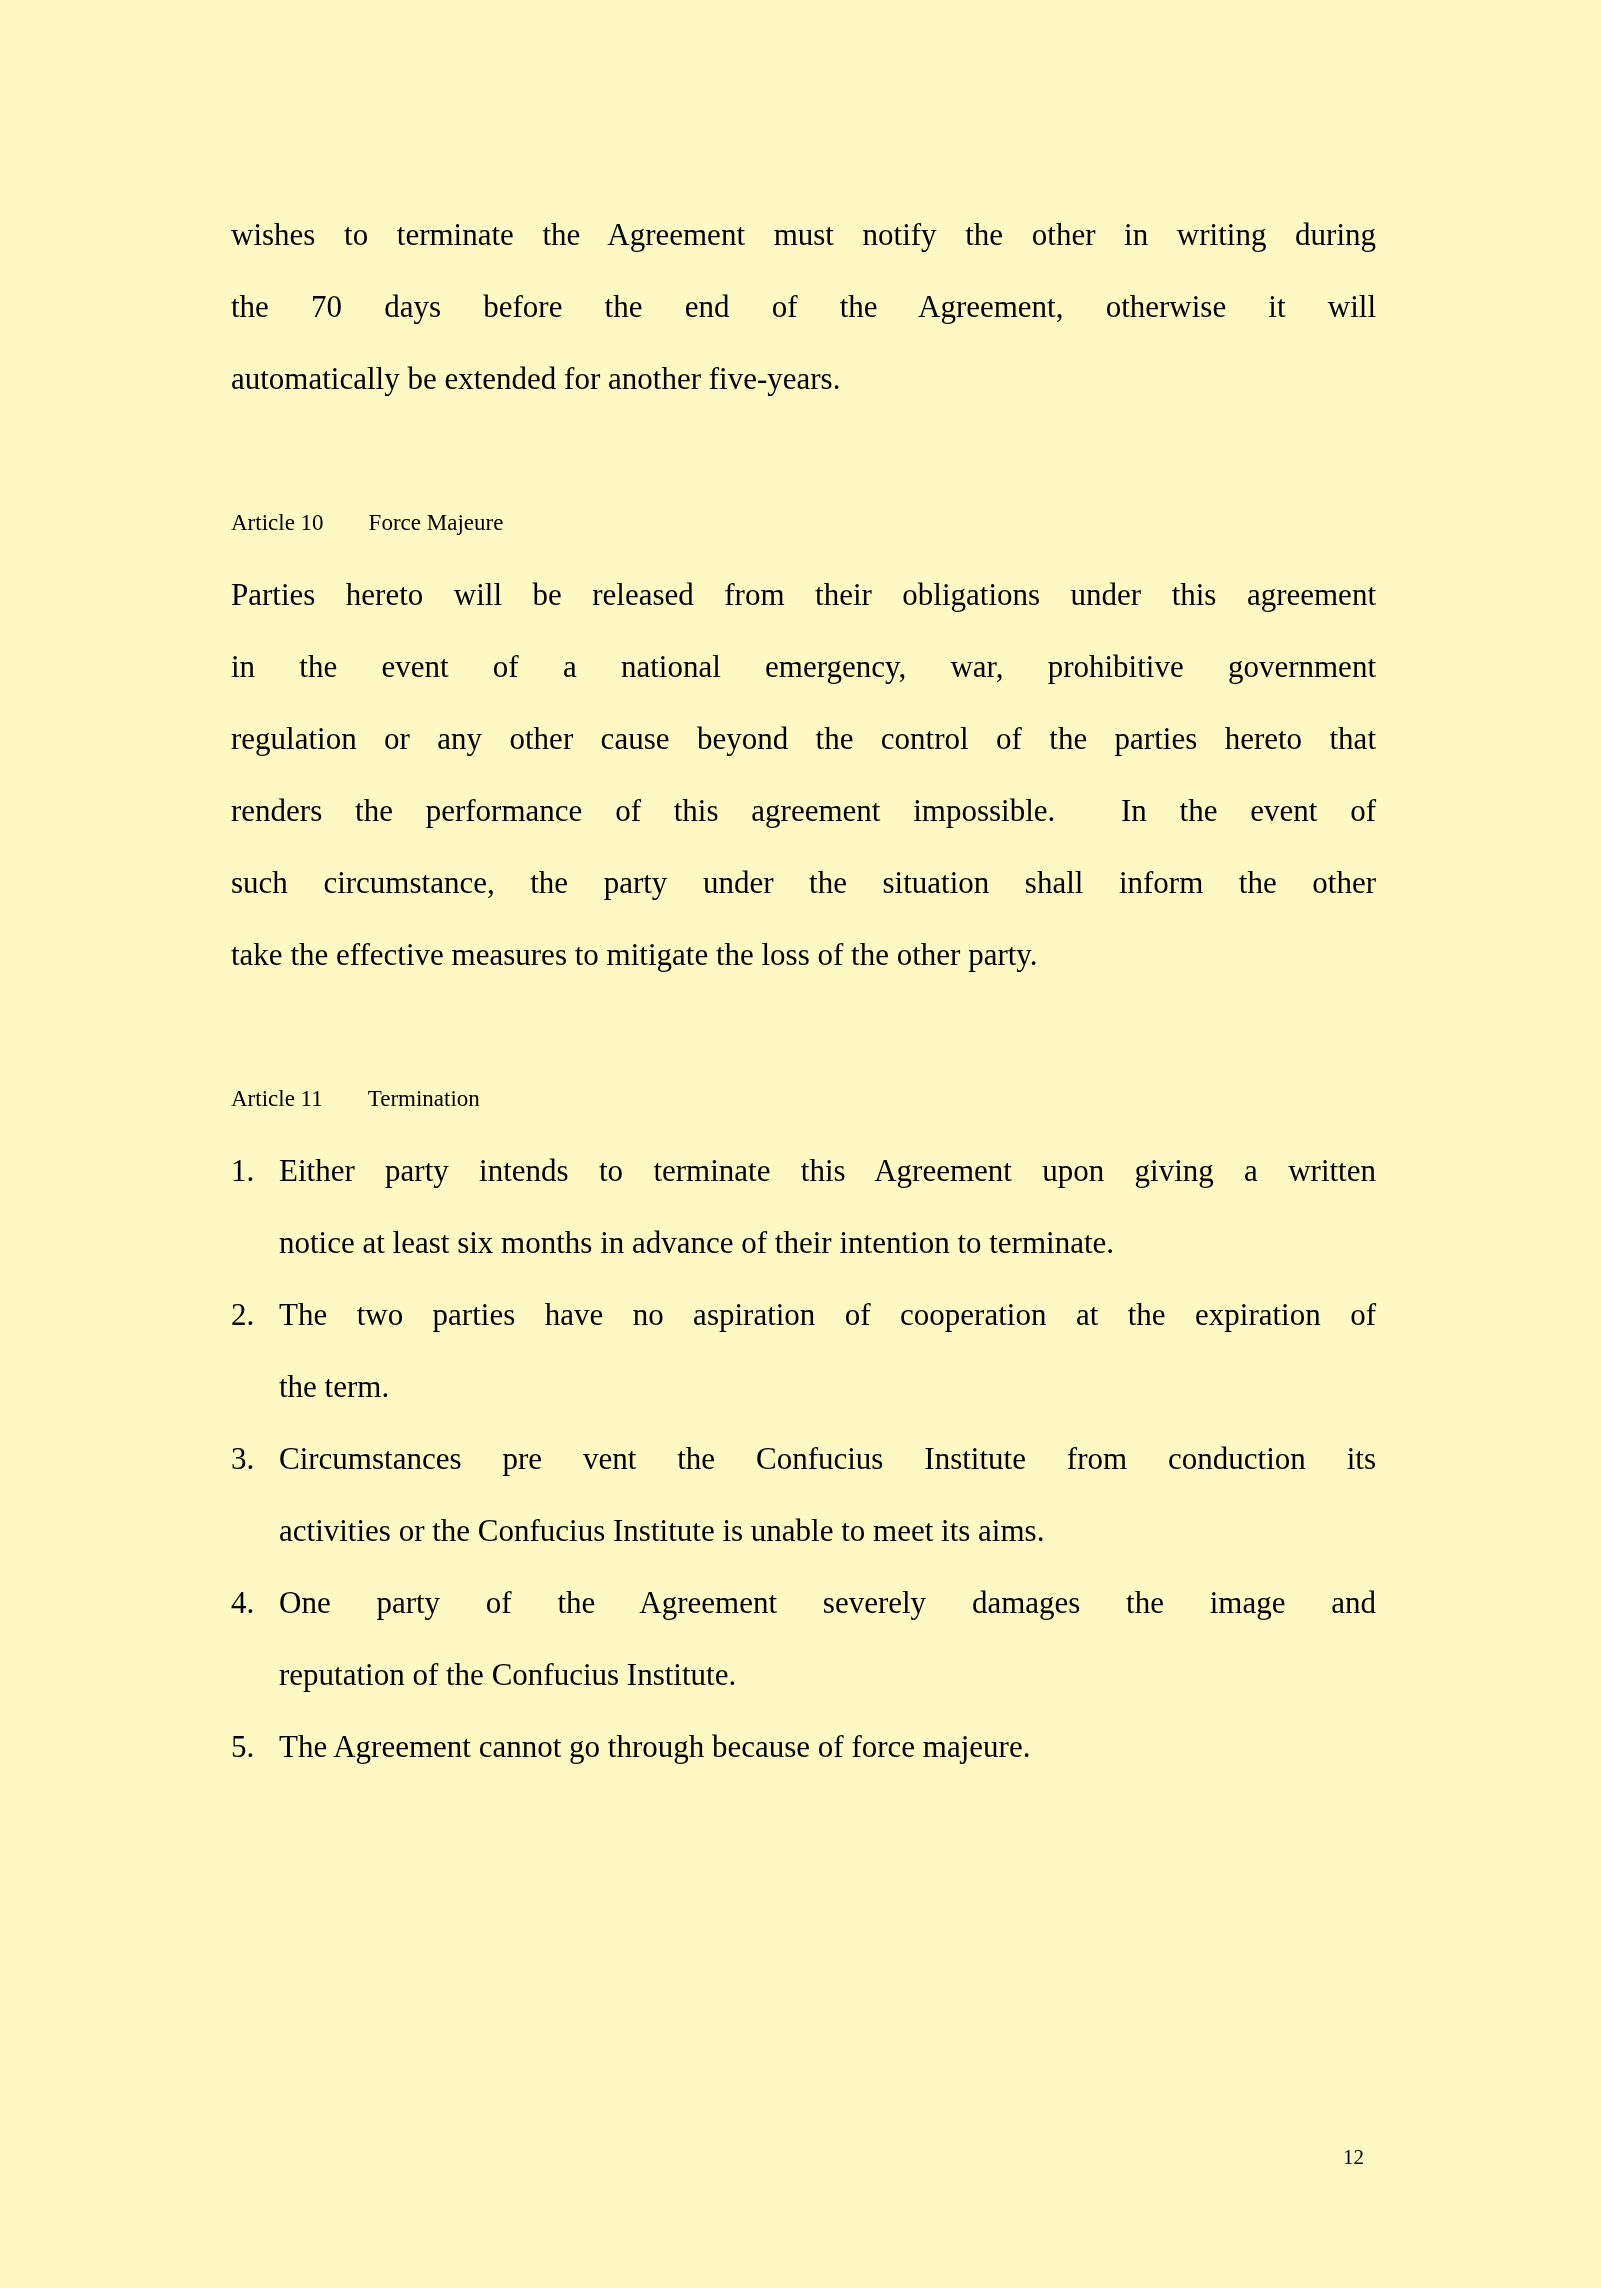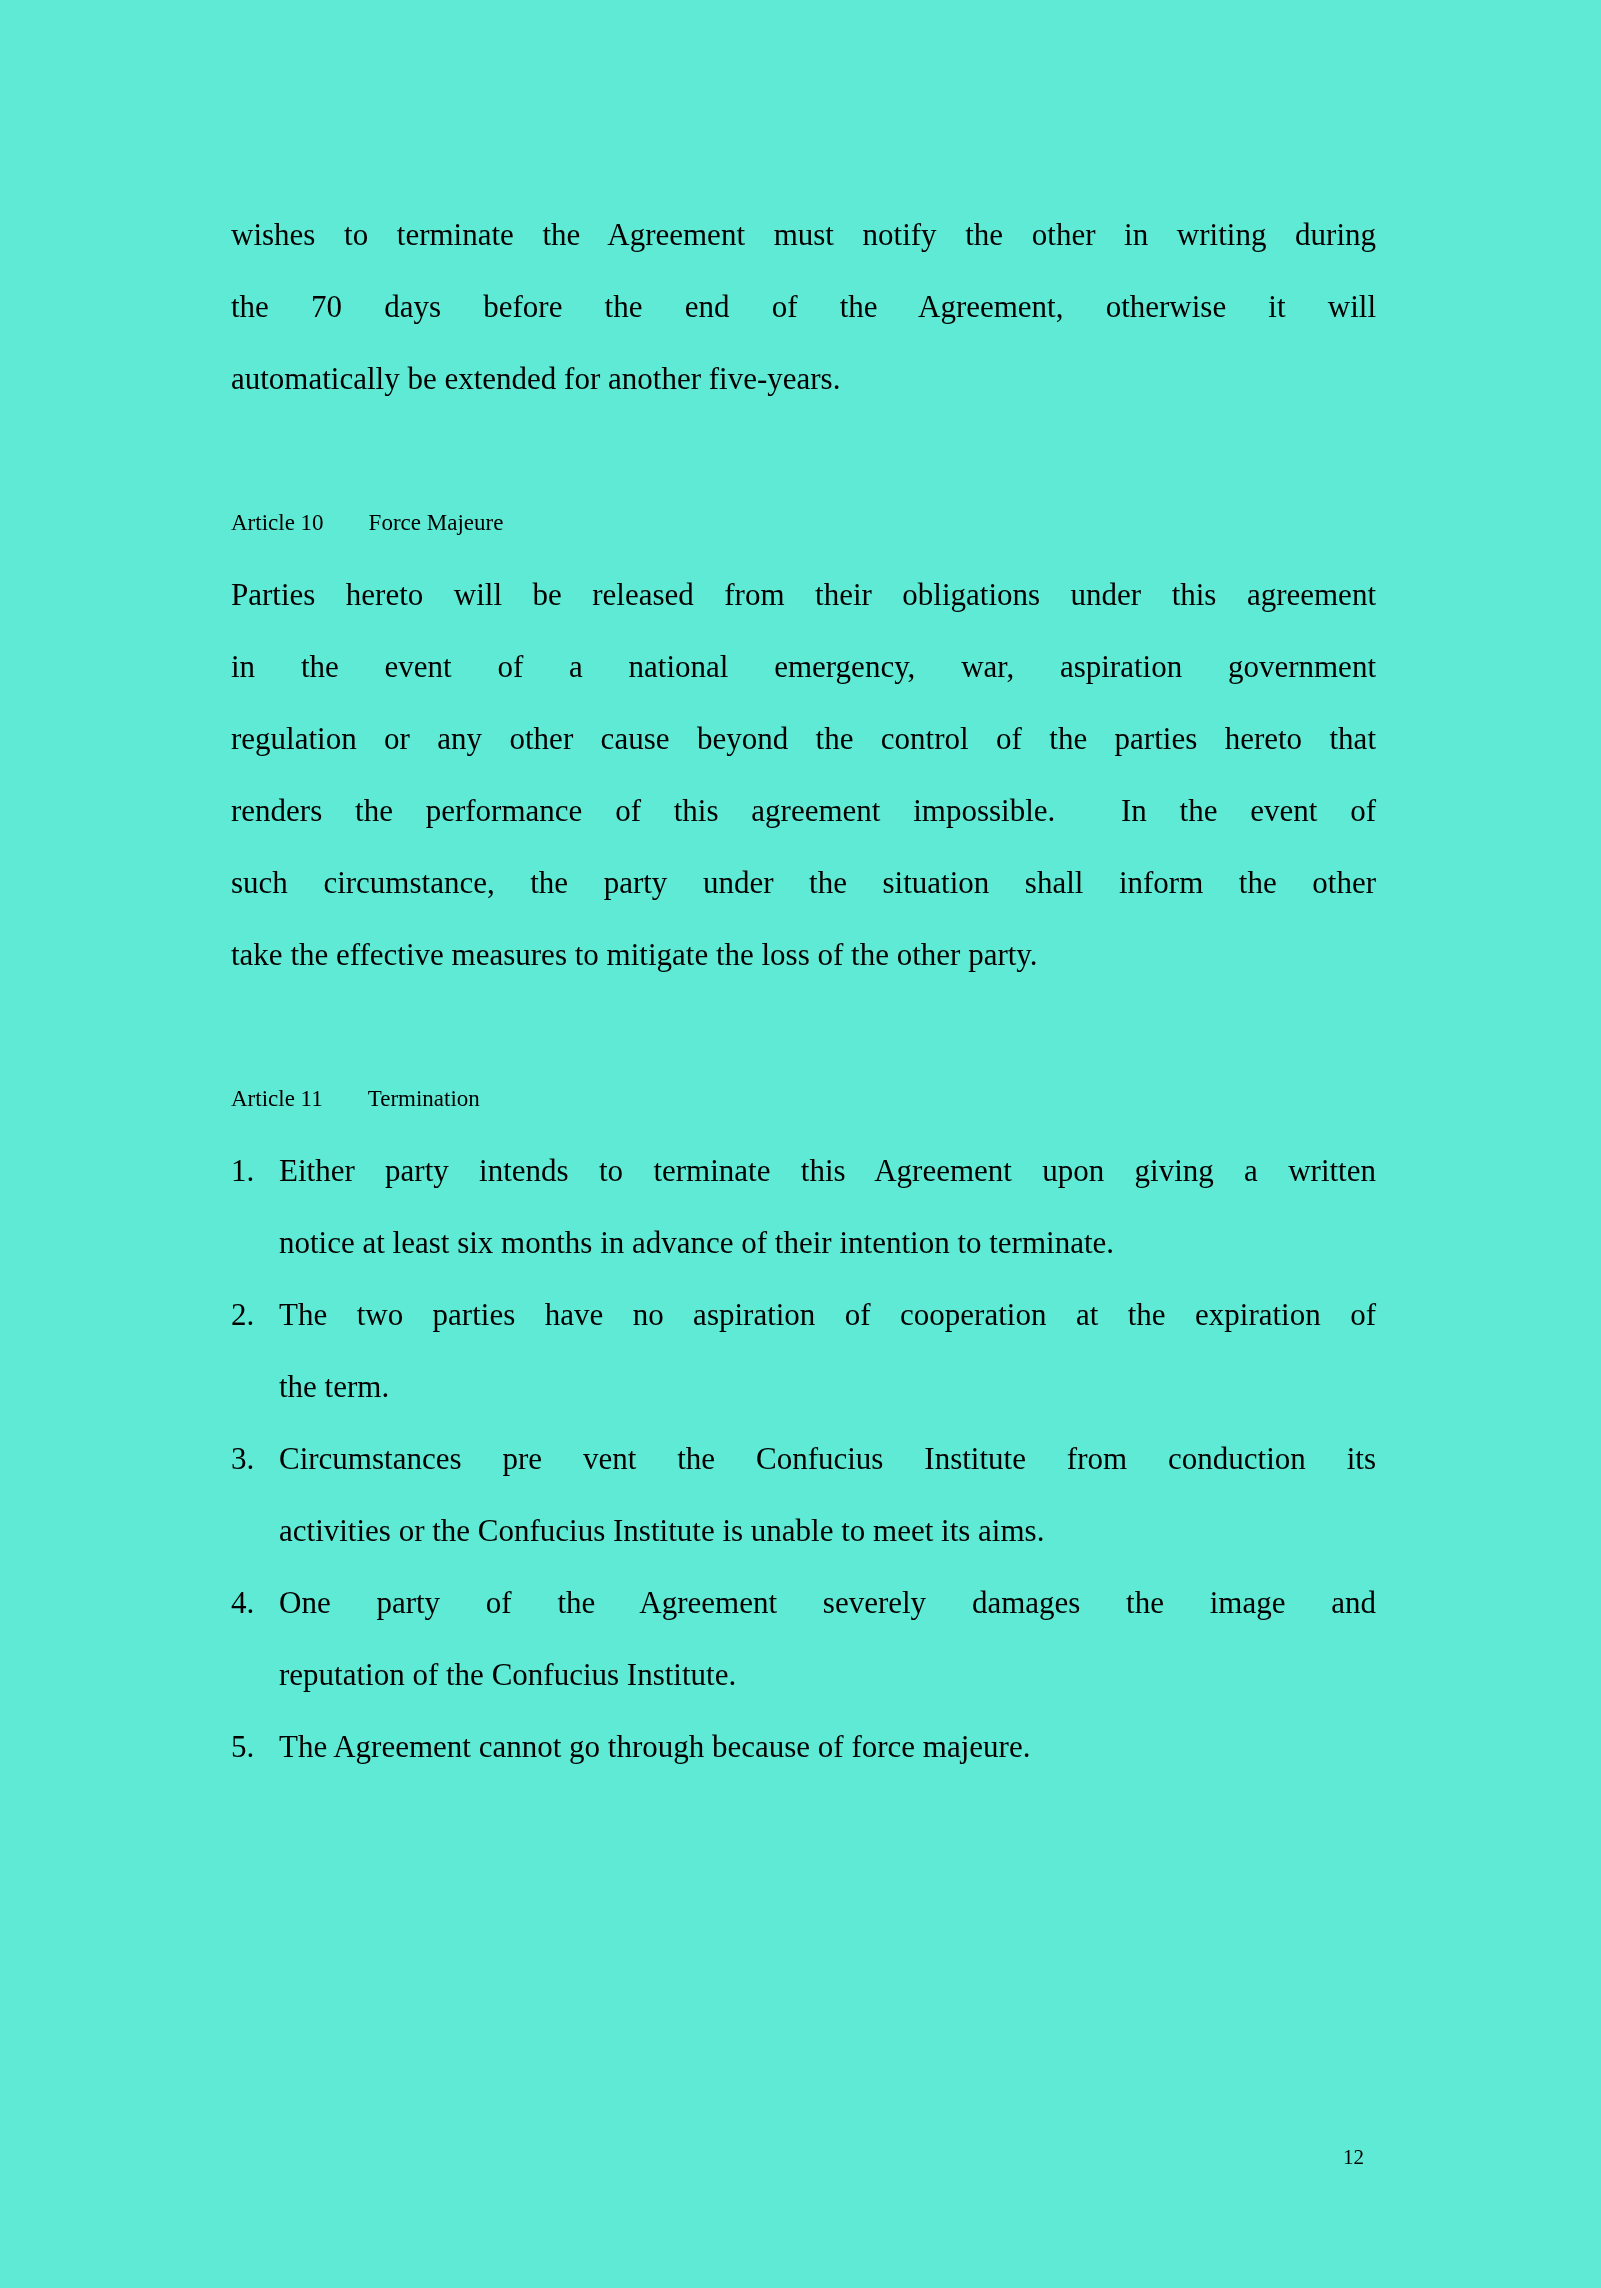--- a/index.html
+++ b/index.html
@@ -12,21 +12,21 @@
     background: #ffffff;
     position: relative;
     overflow: hidden;
     font-family: "Liberation Serif", "DejaVu Serif", serif;
     font-size: 31px;
     color: #000000;
   }
   .page {
     position: absolute;
     inset: 0;
-    background: #5eead4;
+    background: #fef9c3;
   }
   .content {
     position: absolute;
     left: 231px;
     top: 199px;
     width: 1145px;
     line-height: 72px;
   }
   .line {
     line-height: 72px;
@@ -83,21 +83,21 @@
       <div class="line j">wishes to terminate the Agreement must notify the other in writing during</div>
       <div class="line j">the 70 days before the end of the Agreement, otherwise it will</div>
       <div class="line l">automatically be extended for another five-years.</div>
     </div>
 
     <div class="heading gap-before">
       <span>Article 10</span><span class="htab"></span><span>Force Majeure</span>
     </div>
     <div>
       <div class="line j">Parties hereto will be released from their obligations under this agreement</div>
-      <div class="line j">in the event of a national emergency, war, aspiration government</div>
+      <div class="line j">in the event of a national emergency, war, prohibitive government</div>
       <div class="line j">regulation or any other cause beyond the control of the parties hereto that</div>
       <div class="line j">renders the performance of this agreement impossible.&nbsp; In the event of</div>
       <div class="line j">such circumstance, the party under the situation shall inform the other</div>
       <div class="line l">take the effective measures to mitigate the loss of the other party.</div>
     </div>
 
     <div class="heading gap-before">
       <span>Article 11</span><span class="htab"></span><span>Termination</span>
     </div>
 

